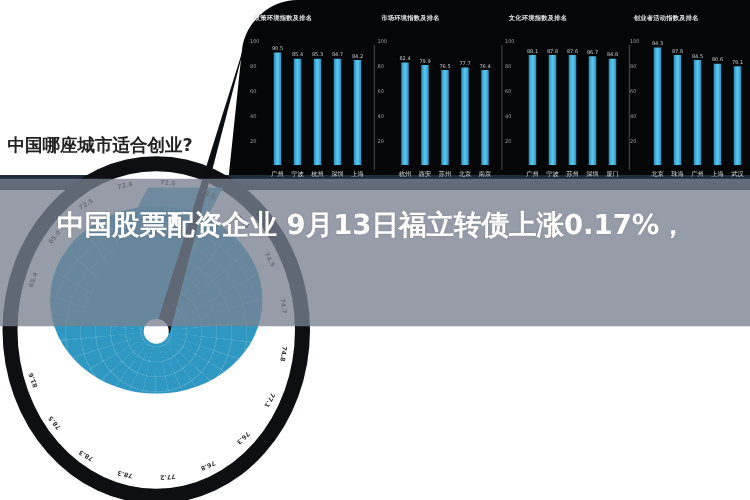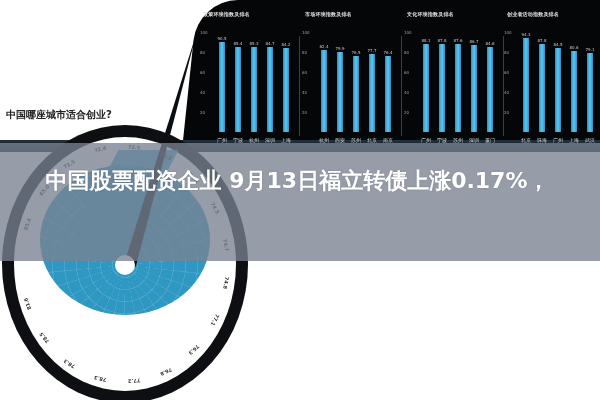--- a/index.html
+++ b/index.html
@@ -36,21 +36,21 @@
   .bar-slot { position: absolute; bottom: 0; width: 16px; height: 100%; }
   .bar {
     position: absolute; bottom: 0; left: 5px; width: 6px;
     background: linear-gradient(90deg, #2b8fc0, #5cc8ef 50%, #2b8fc0);
   }
   .bar-val { position: absolute; left: 0; width: 16px; text-align: center; font-size: 4px; color: #c8cdd2; }
   .bar-cat { position: absolute; bottom: -11px; left: -2px; width: 20px; text-align: center; font-size: 5px; color: #d8dde2; }
 
   
   .info-title {
-    position: absolute; left: 6px; top: 108px; font-size: 10px; font-weight: bold; color: #222;
+    position: absolute; left: 6px; top: 108px; font-size: 14px; font-weight: bold; color: #222;
     white-space: nowrap;
   }
 
   
   .gauge-ring {
     position: absolute; left: 2px; top: 125px; width: 246px; height: 278px;
     border-radius: 50%; background: #0d0f12;
   }
   .gauge-ring-inner {
     position: absolute; left: 12px; top: 12px; right: 12px; bottom: 12px;

